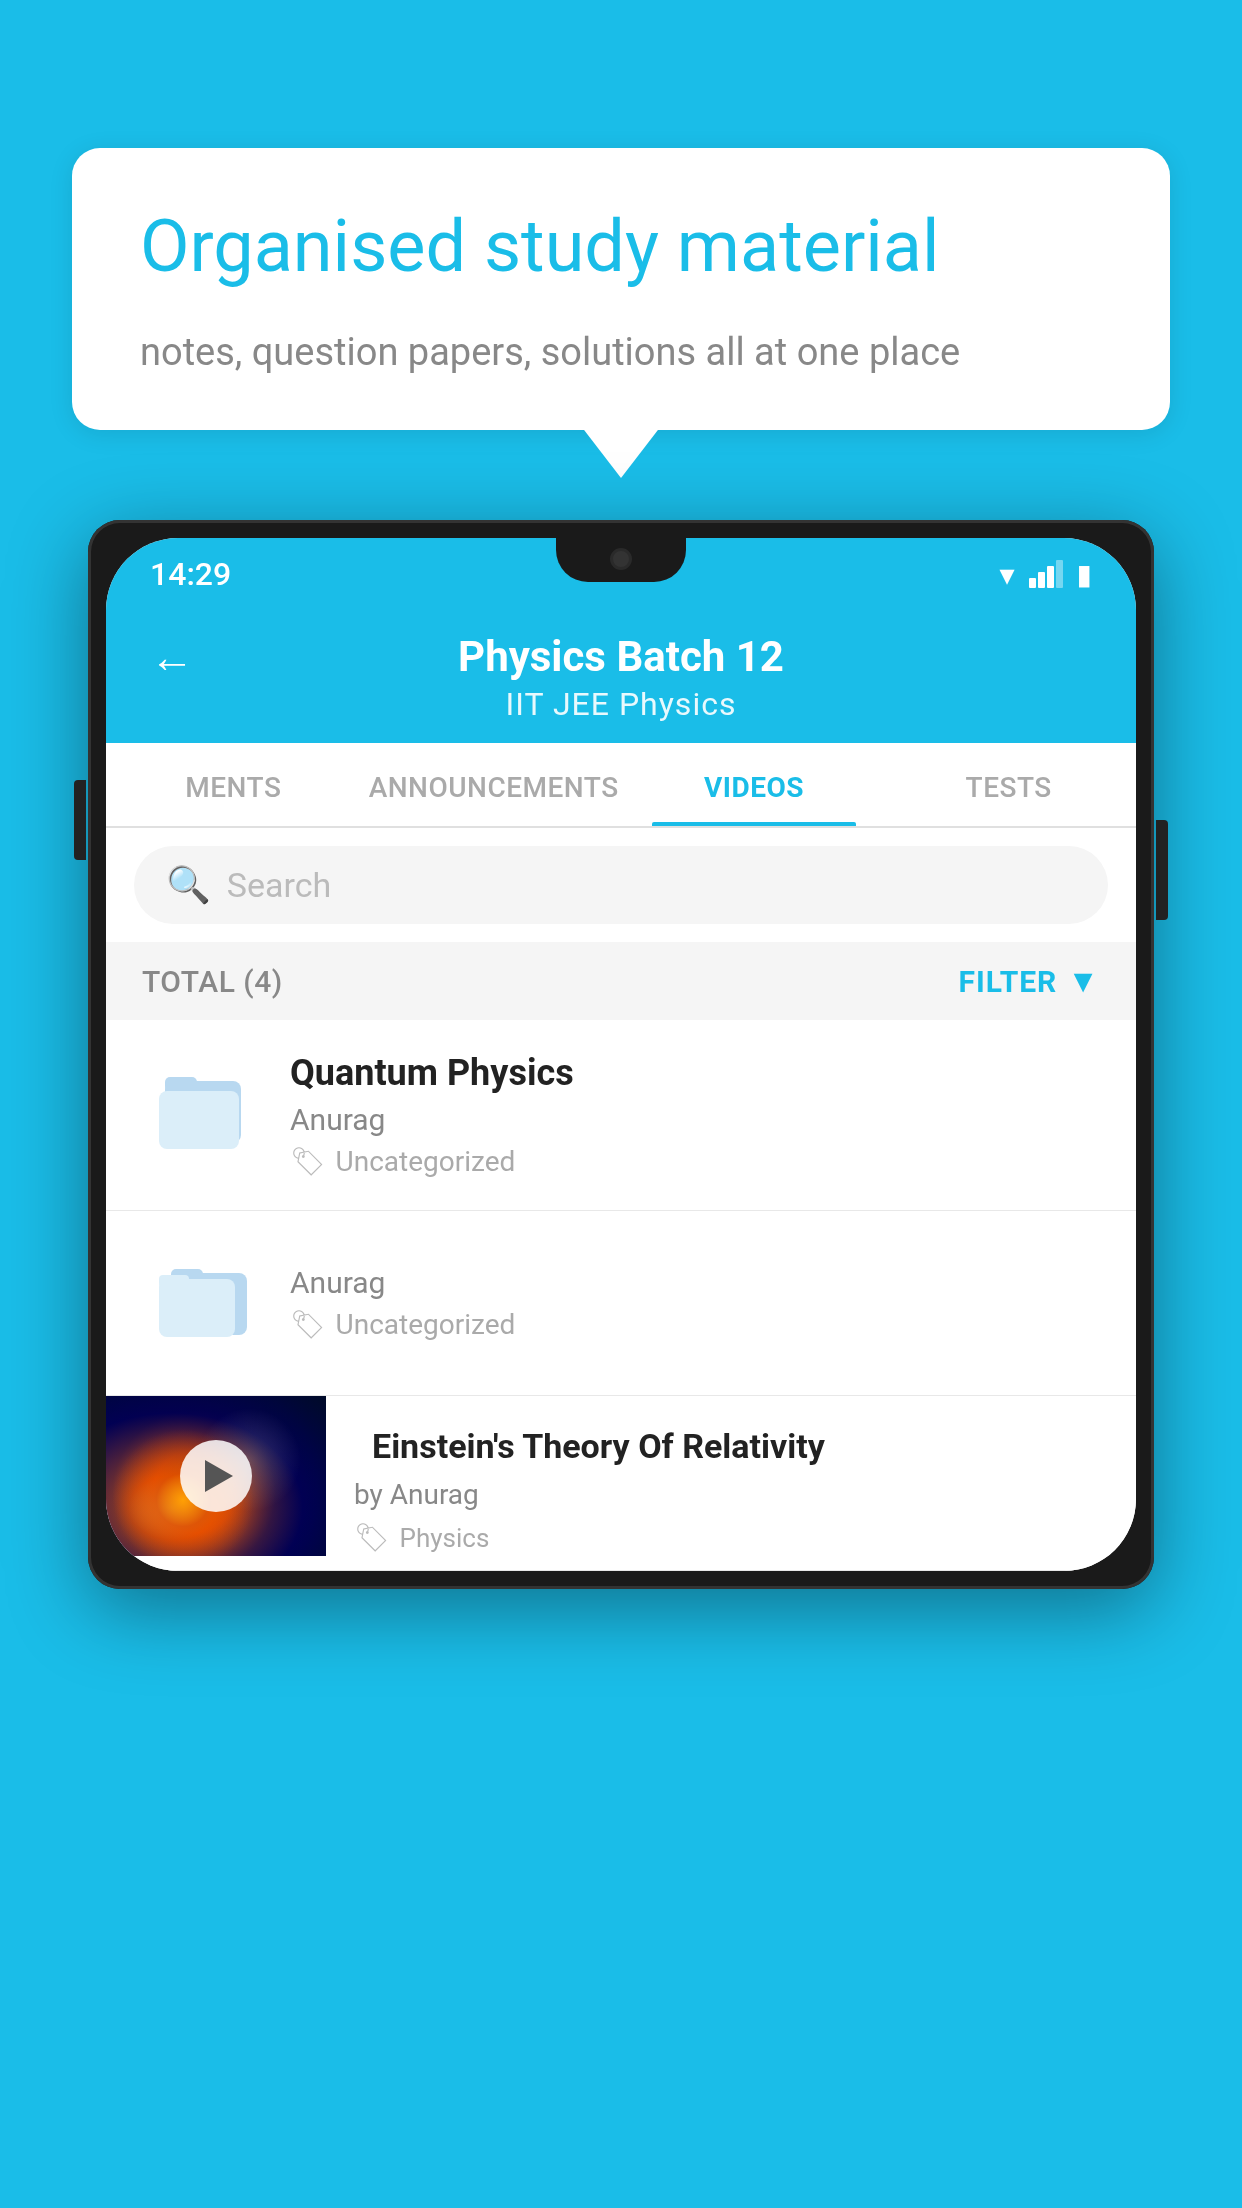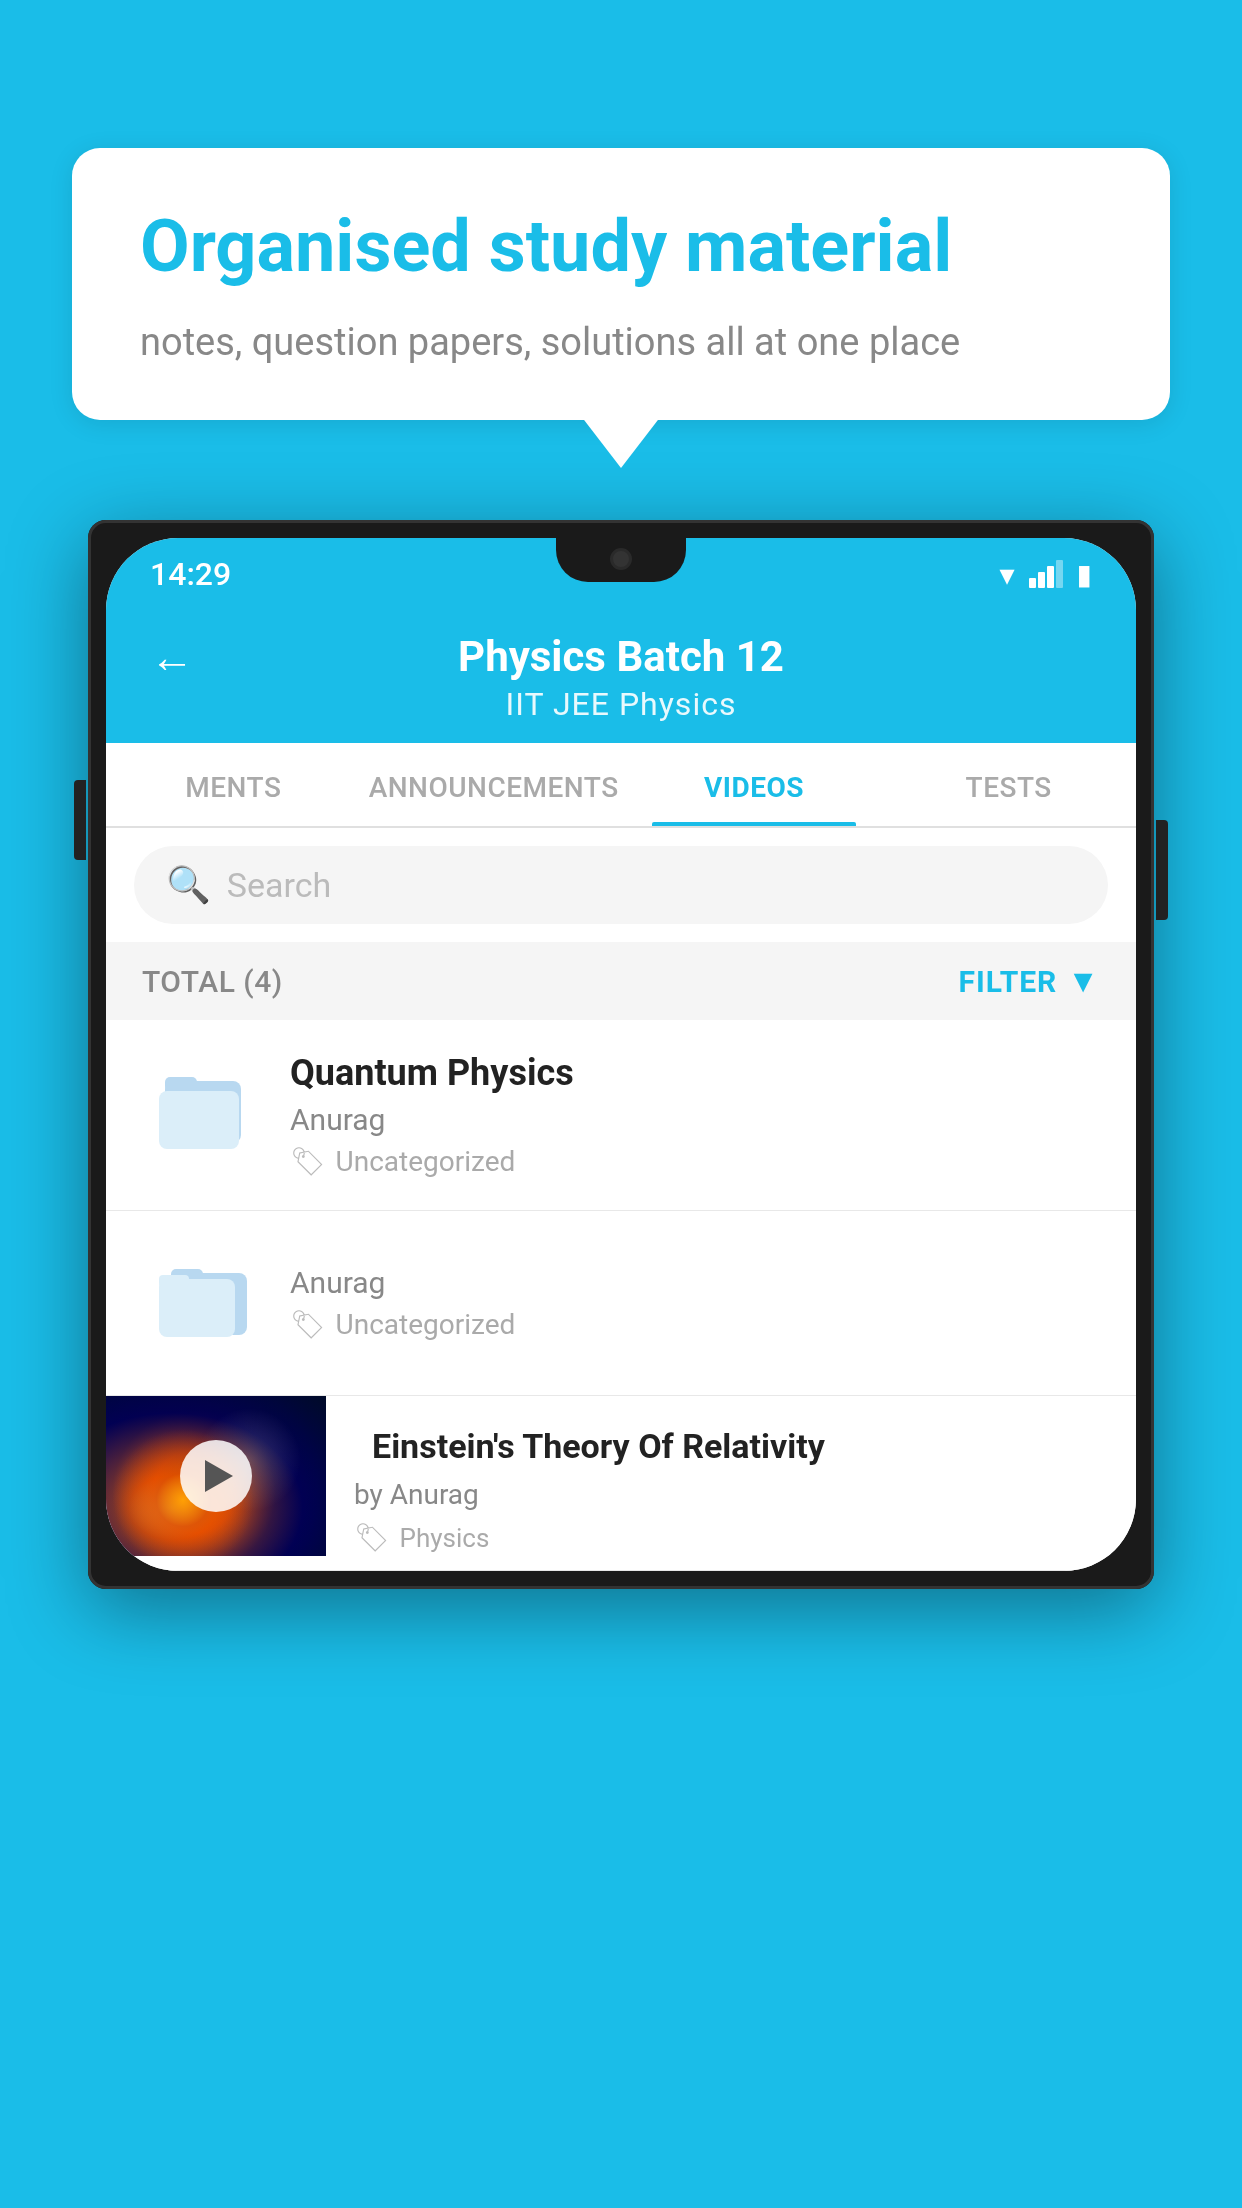--- a/index.html
+++ b/index.html
@@ -37,43 +37,43 @@
       transform: translateX(-50%);
       width: 0;
       height: 0;
       border-left: 40px solid transparent;
       border-right: 40px solid transparent;
       border-top: 52px solid white;
     }
 
     .speech-bubble-title {
       font-size: 72px;
-      font-weight: 700;
+      font-weight: 400;
       color: #1ABDE8;
       line-height: 1.2;
-      margin-bottom: 30px;
+      margin-bottom: 40px;
     }
 
     .speech-bubble-subtitle {
       font-size: 38px;
       color: #888;
       font-weight: 400;
     }
 
     
     .phone-wrapper {
       position: absolute;
       top: 520px;
       left: 88px;
       right: 88px;
     }
 
     .phone-outer {
       background: #1a1a1a;
-      border-radius: 18px;
+      border-radius: 32px;
       padding: 18px;
       box-shadow: 0 20px 80px rgba(0,0,0,0.4), inset 0 0 0 3px #333;
       position: relative;
     }
 
     
     .phone-outer::before {
       content: '';
       position: absolute;
       left: -14px;

